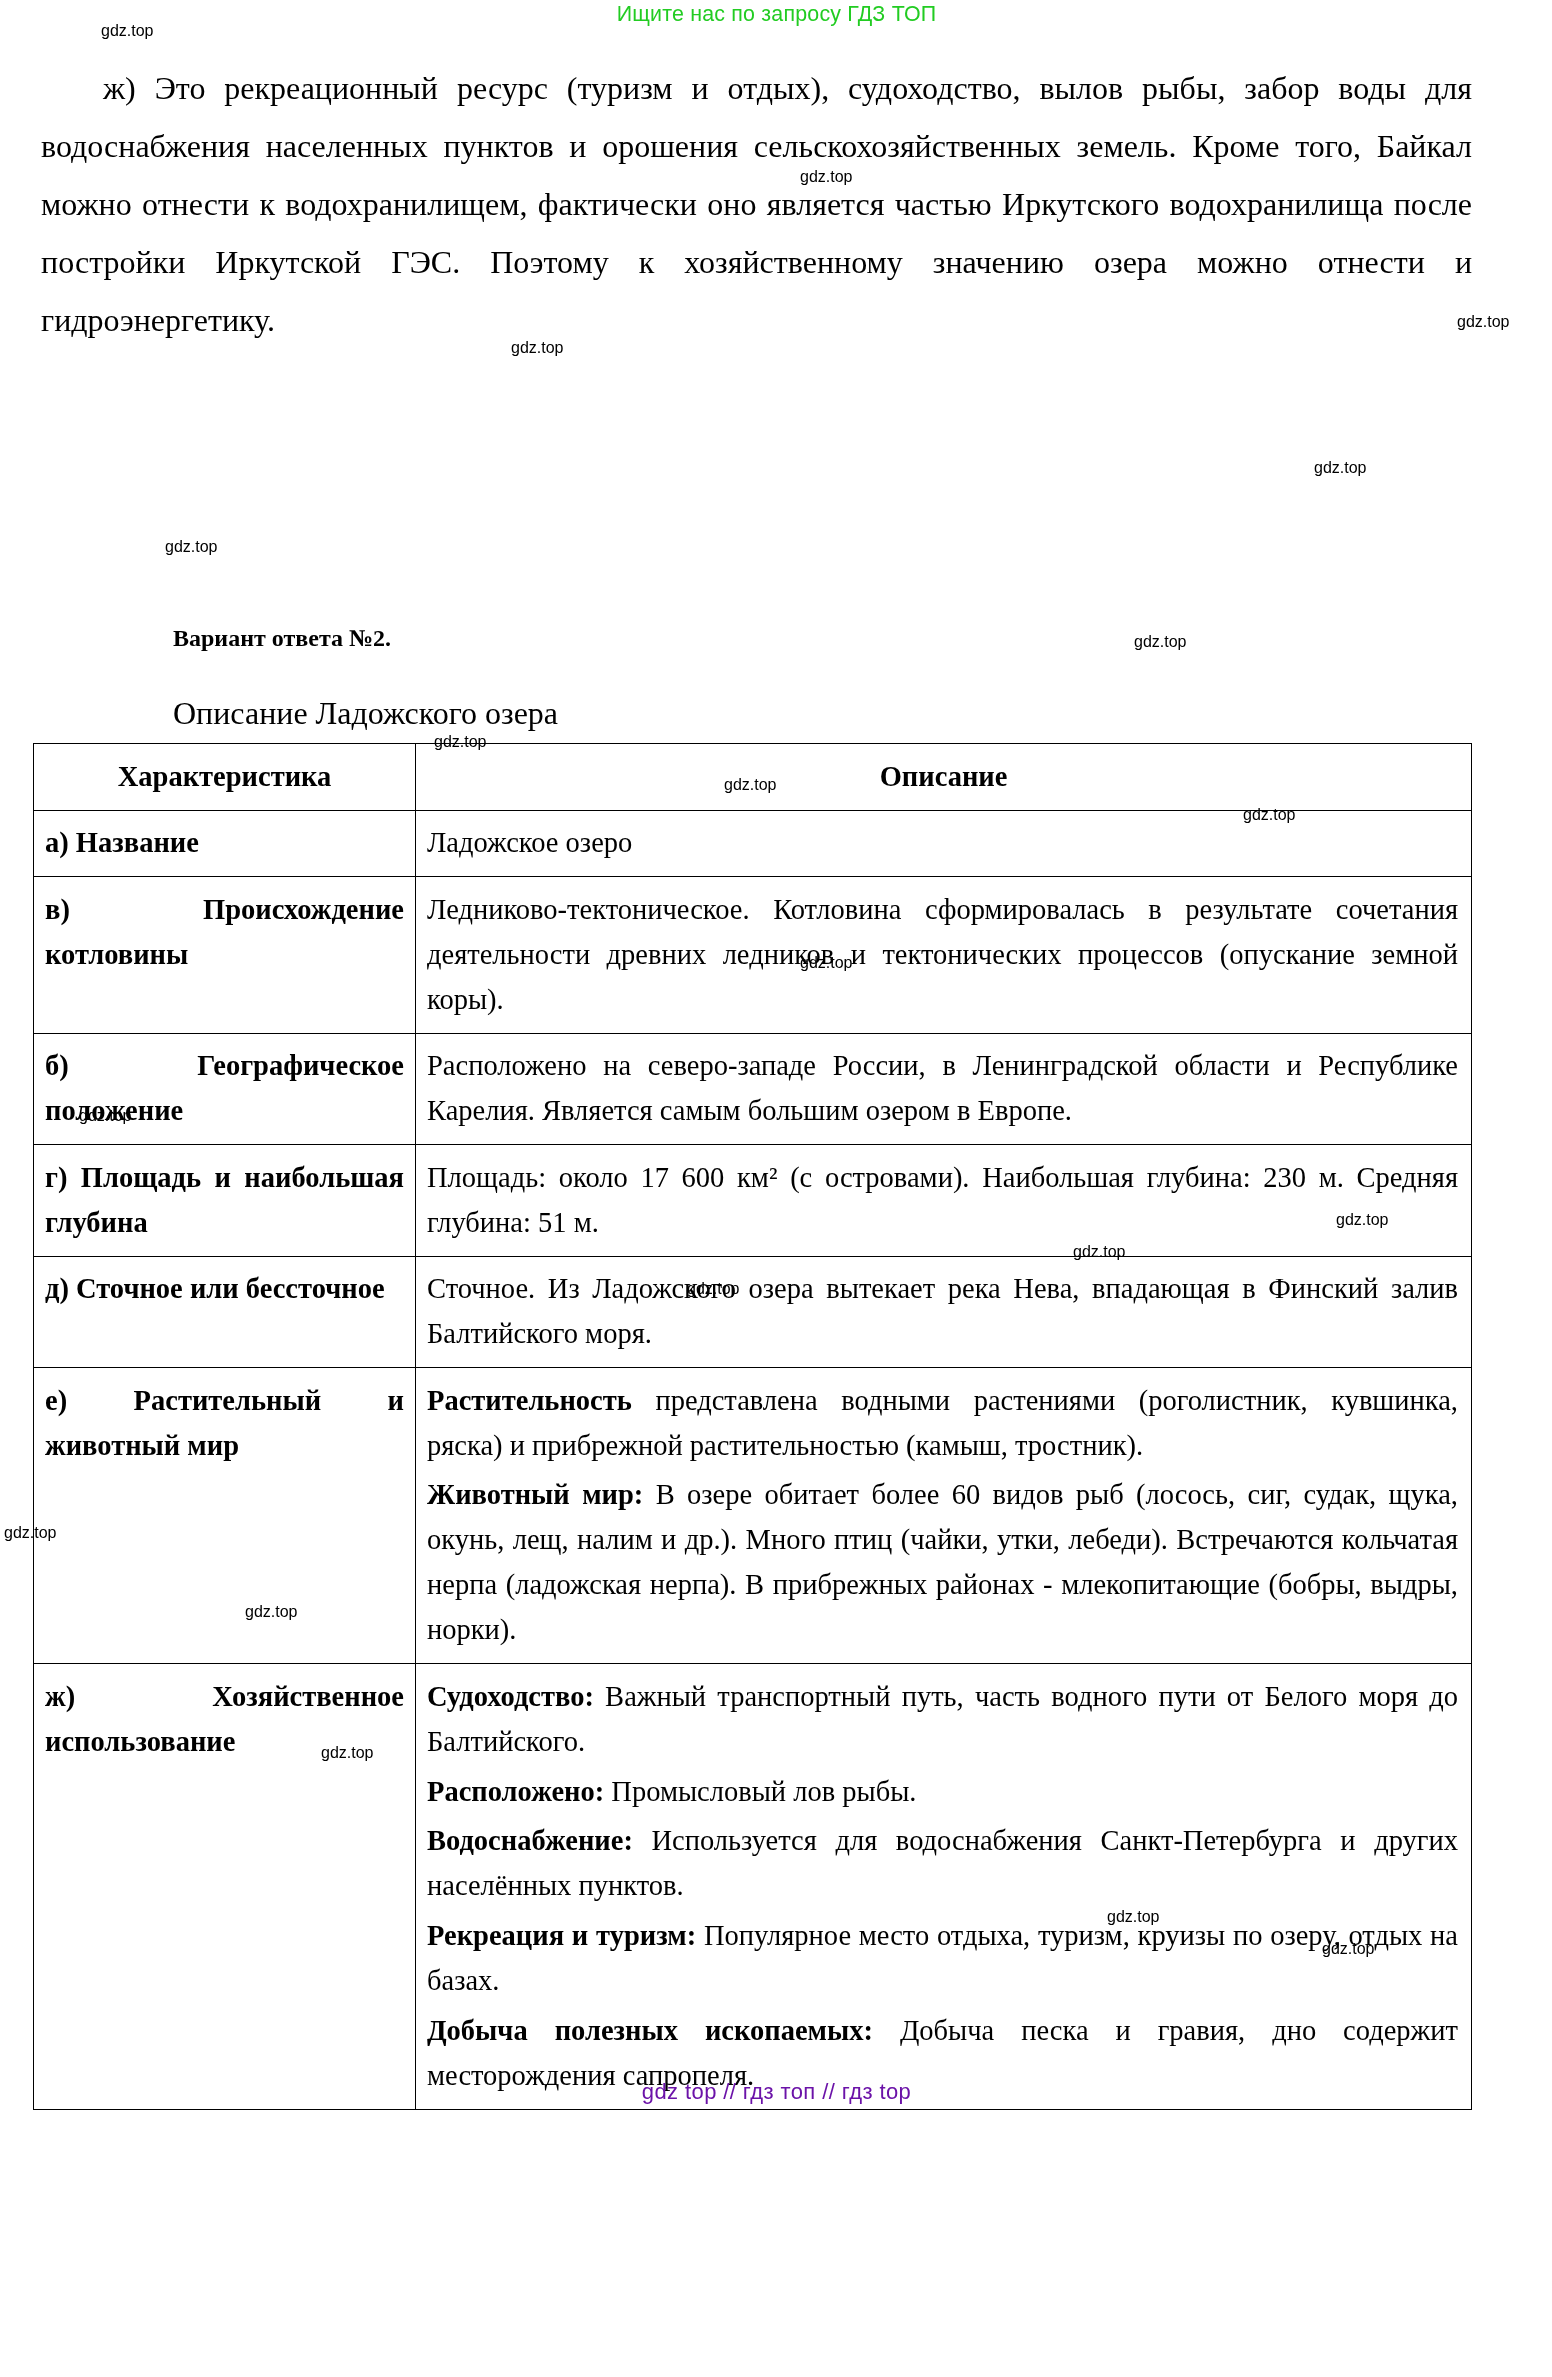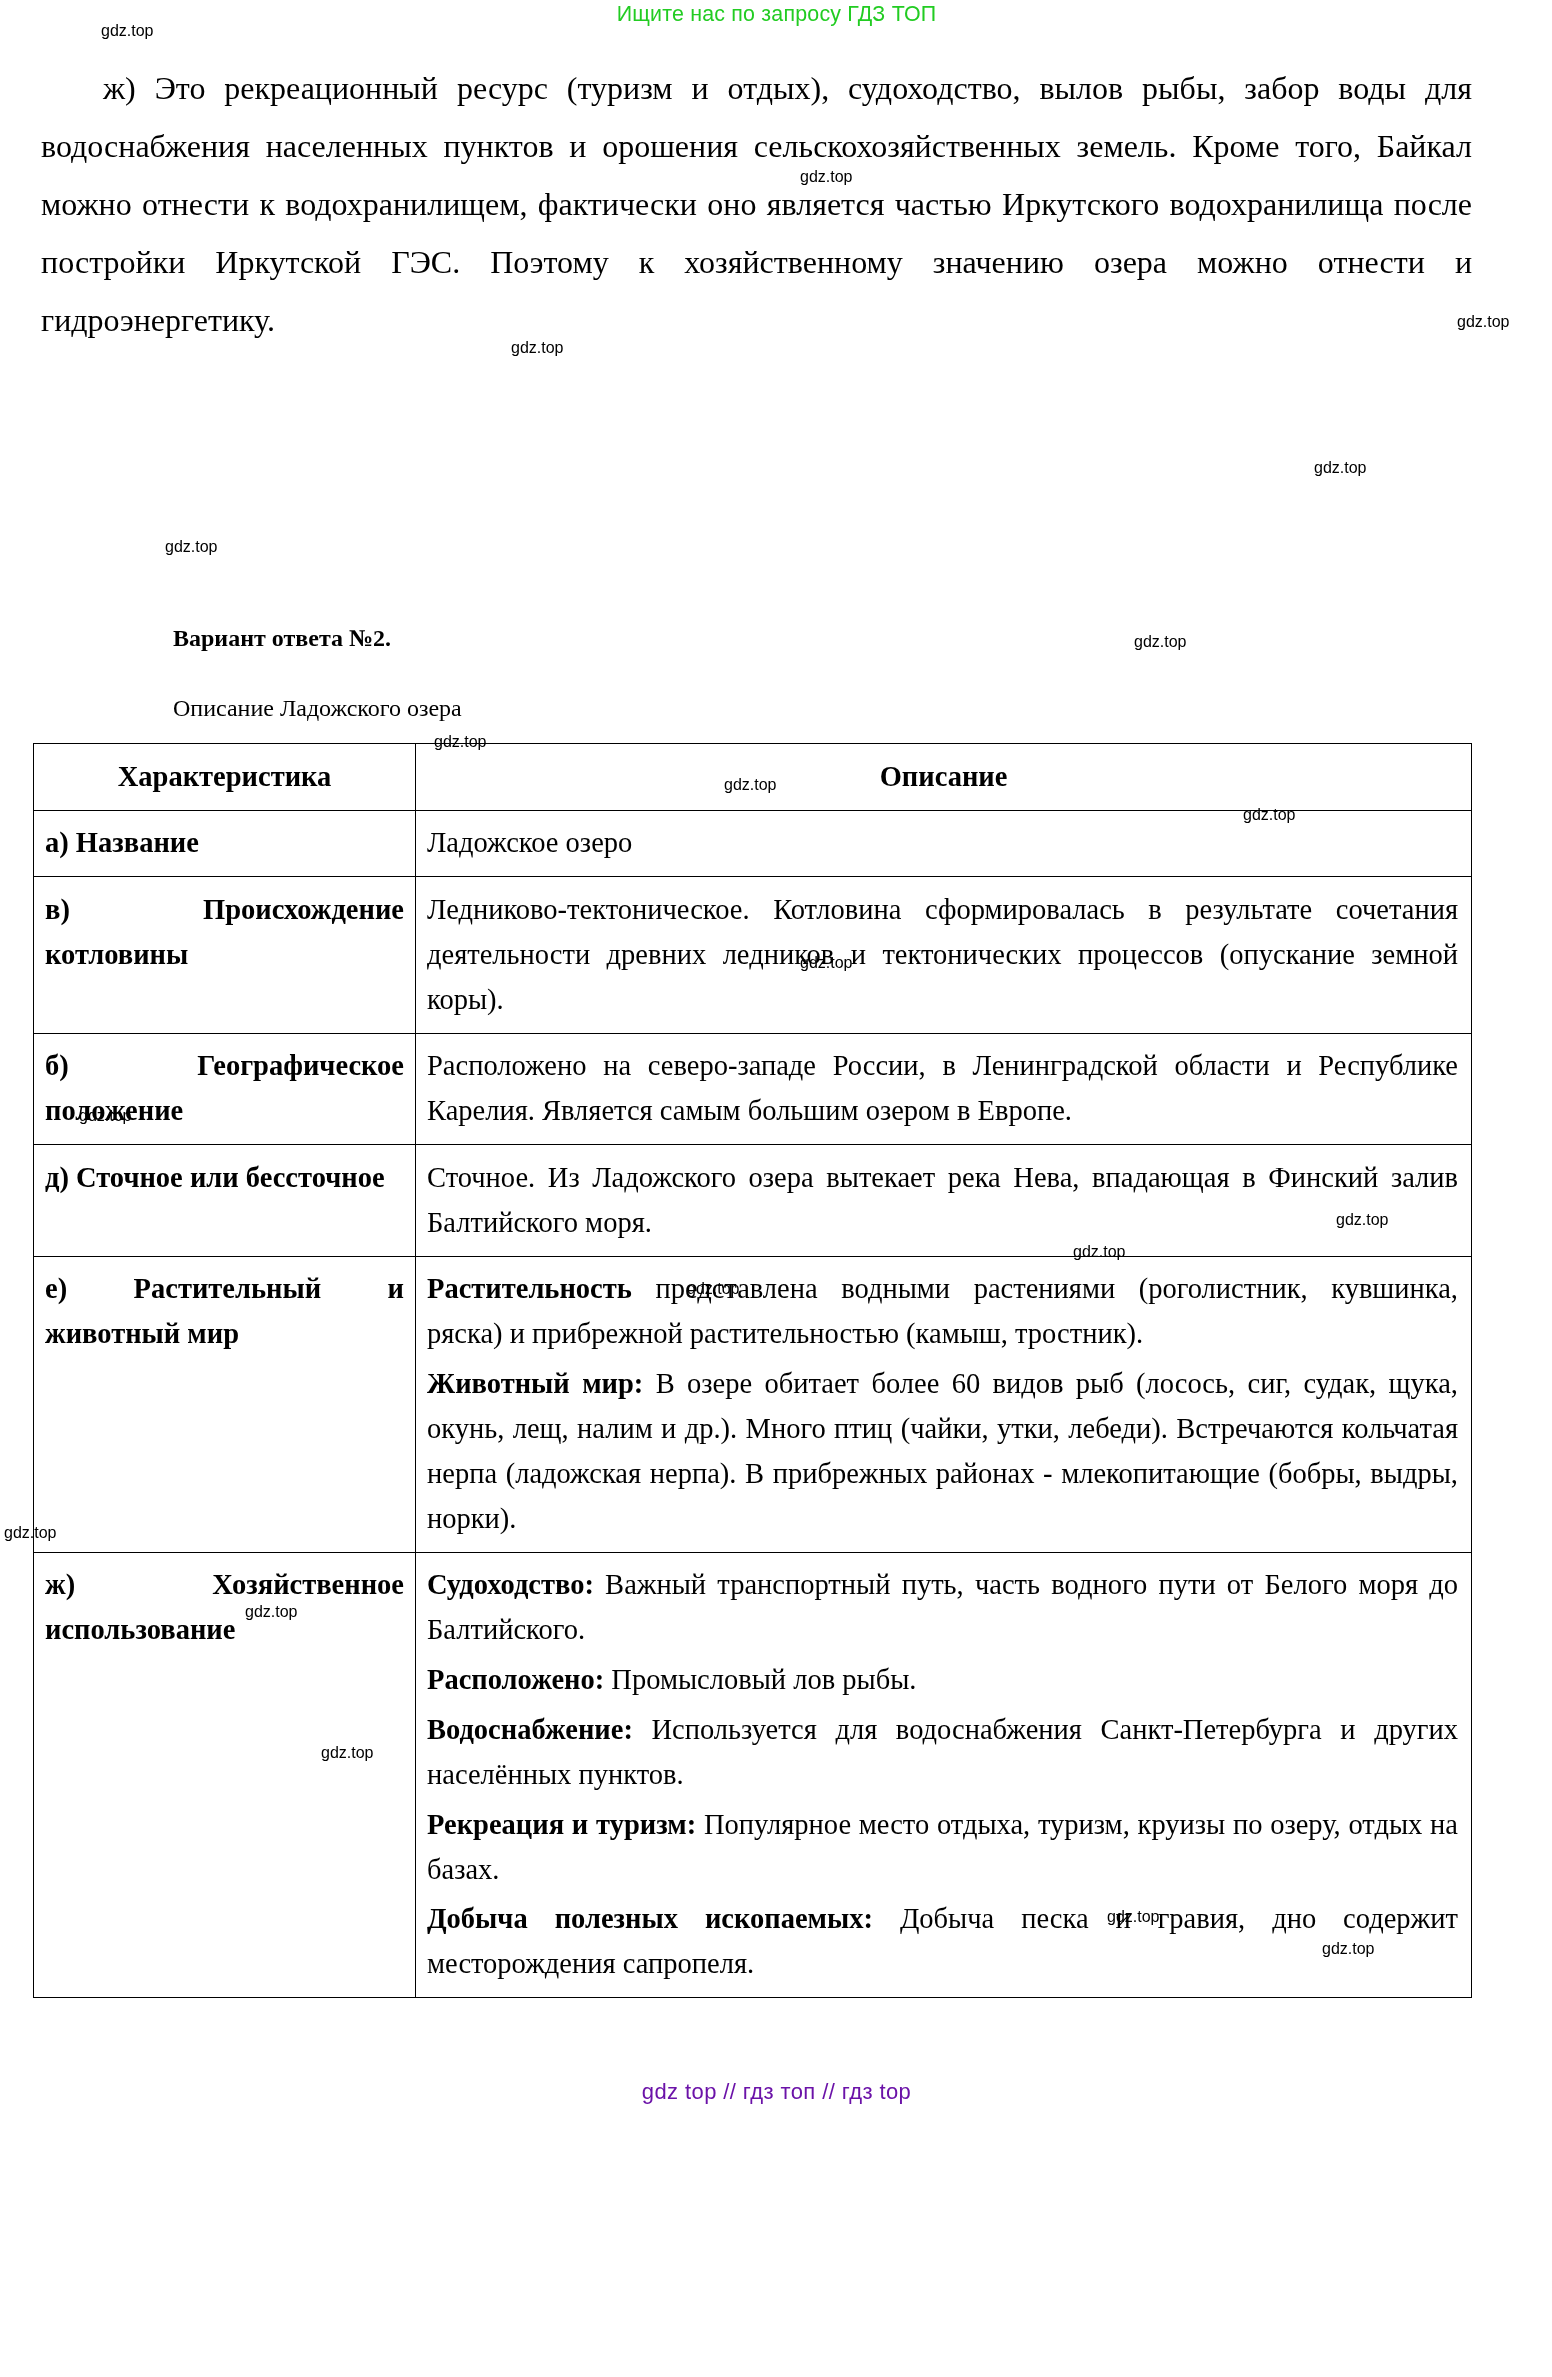--- a/index.html
+++ b/index.html
@@ -72,21 +72,21 @@
     position: absolute;
     left: 173px;
     top: 625px;
     font-size: 24px;
     font-weight: bold;
   }
   .desc-title {
     position: absolute;
     left: 173px;
     top: 695px;
-    font-size: 24px;
+    font-size: 32px;
     font-weight: normal;
   }
 
   
   table.lake {
     position: absolute;
     left: 33px;
     top: 743px;
     width: 1439px;
     border-collapse: collapse;
@@ -155,20 +155,26 @@
         <tr>
           <td class="charac">в) Происхождение котловины</td>
           <td class="descr">
             <p>Ледниково-тектоническое. Котловина сформировалась в результате сочетания деятельности древних ледников и тектонических процессов (опускание земной коры).</p>
           </td>
         </tr>
         <tr>
           <td class="charac">б) Географическое положение</td>
           <td class="descr">
             <p>Расположено на северо-западе России, в Ленинградской области и Республике Карелия. Является самым большим озером в Европе.</p>
+          </td>
+        </tr>
+        <tr>
+          <td class="charac">г) Площадь и наибольшая глубина</td>
+          <td class="descr">
+            <p>Площадь: около 17 600 км² (с островами). Наибольшая глубина: 230 м. Средняя глубина: 51 м.</p>
           </td>
         </tr>
         <tr>
           <td class="charac">д) Сточное или бессточное</td>
           <td class="descr">
             <p>Сточное. Из Ладожского озера вытекает река Нева, впадающая в Финский залив Балтийского моря.</p>
           </td>
         </tr>
         <tr>
           <td class="charac">е) Растительный и животный мир</td>

